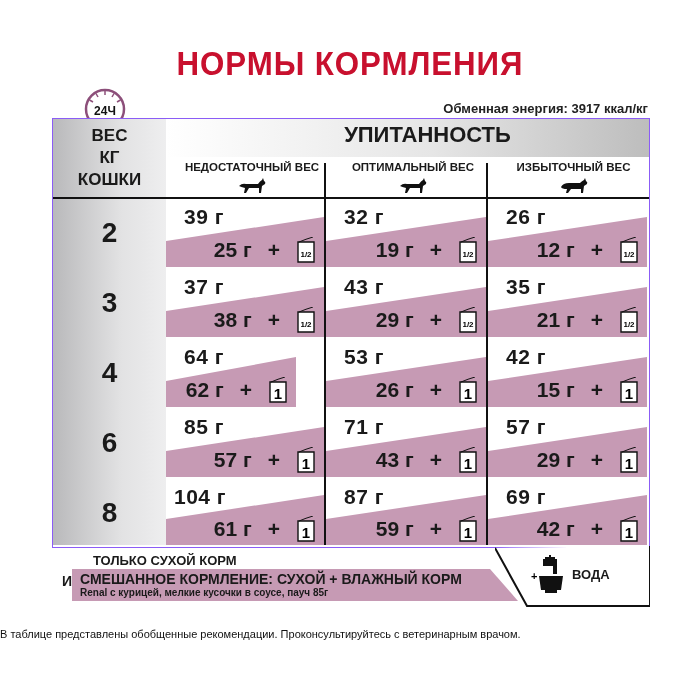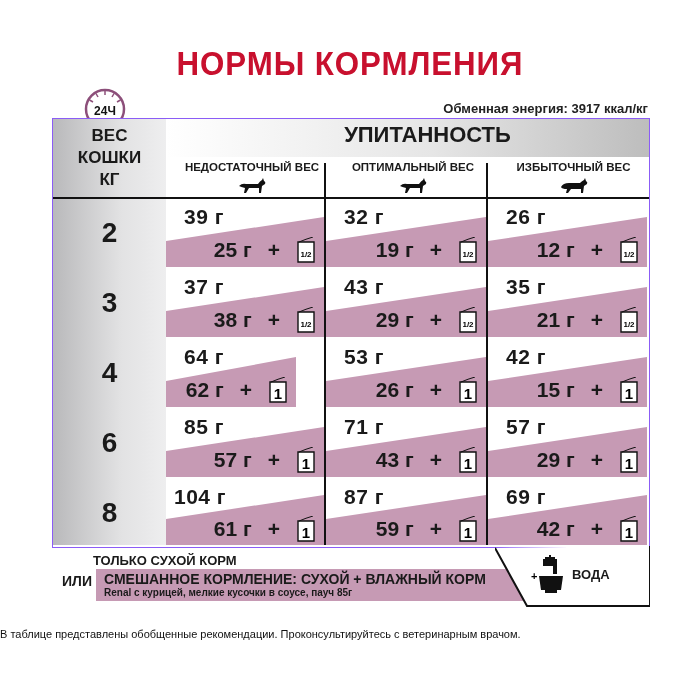--- a/index.html
+++ b/index.html
@@ -20,21 +20,21 @@
   .row{position:absolute;left:0;right:0;height:70px;}
   .wnum{position:absolute;left:0;width:113px;text-align:center;font-family:"Liberation Sans",sans-serif;font-weight:bold;font-size:28px;top:18px;}
   .cell{position:absolute;top:0;height:70px;overflow:hidden;}
   .cell svg.wedge{position:absolute;left:0;top:0;width:100%;height:100%;}
   .dry{position:absolute;left:18px;top:6px;font-family:"Liberation Sans",sans-serif;font-size:21px;font-weight:bold;letter-spacing:0.5px;}
   .mix{position:absolute;right:8px;bottom:6px;font-family:"Liberation Sans",sans-serif;font-size:21px;font-weight:bold;display:flex;align-items:center;gap:16px;}
   .pouch{width:20px;height:26px;position:relative;}
   .pouch svg{width:20px;height:26px;}
   .legend-dry{position:absolute;left:93px;top:553px;font-family:"Liberation Sans",sans-serif;font-weight:bold;font-size:13px;}
   .ili{position:absolute;left:52px;top:573px;font-family:"Liberation Sans",sans-serif;font-weight:bold;font-size:14px;padding-left:10px;}
-  .mixbar{position:absolute;left:96px;top:569px;width:446px;height:32px;}
+  .mixbar{position:absolute;left:72px;top:569px;width:446px;height:32px;}
   .mixbar svg{position:absolute;left:0;top:0;}
   .mixtitle{position:absolute;left:8px;top:2px;font-family:"Liberation Sans",sans-serif;font-weight:bold;font-size:14px;}
   .mixsub{position:absolute;left:8px;top:18px;font-family:"Liberation Sans",sans-serif;font-weight:bold;font-size:10px;}
   .water{position:absolute;left:495px;top:546px;width:155px;height:62px;}
   .water-label{position:absolute;left:572px;top:567px;font-family:"Liberation Sans",sans-serif;font-weight:bold;font-size:13px;}
   .note{position:absolute;left:0;width:700px;top:628px;font-family:"Liberation Sans",sans-serif;font-size:11px;color:#111;}
 </style>
 </head>
 <body>
 
@@ -54,22 +54,22 @@
   </svg>
 </div>
 
 <div class="energy">Обменная энергия: 3917 ккал/кг</div>
 
 <div class="table">
   <div class="wcol"></div>
   <div class="hdr-band"></div>
   <div class="wlabel">
     <div>ВЕС</div>
+    <div>КГ</div>
     <div>КОШКИ</div>
-    <div>КГ</div>
   </div>
   <div class="cond-title">УПИТАННОСТЬ</div>
 
   <div class="col-head" style="left:113px;width:160px;">
     <span class="lbl">НЕДОСТАТОЧНЫЙ ВЕС</span>
     <svg class="cat" viewBox="0 0 30 18">
         <path d="M2 9 Q5 6 9 7 L21 7 Q23 4 25 3 L26 1 L27 4 Q29 5 28 7 L25 9 L24 16 L22 16 L22 11 L12 11 L9 16 L7 16 L8 11 Q4 10 2 9 Z" fill="#111"></path>
       </svg>
   </div>
   <div class="col-head" style="left:273px;width:162px;">

